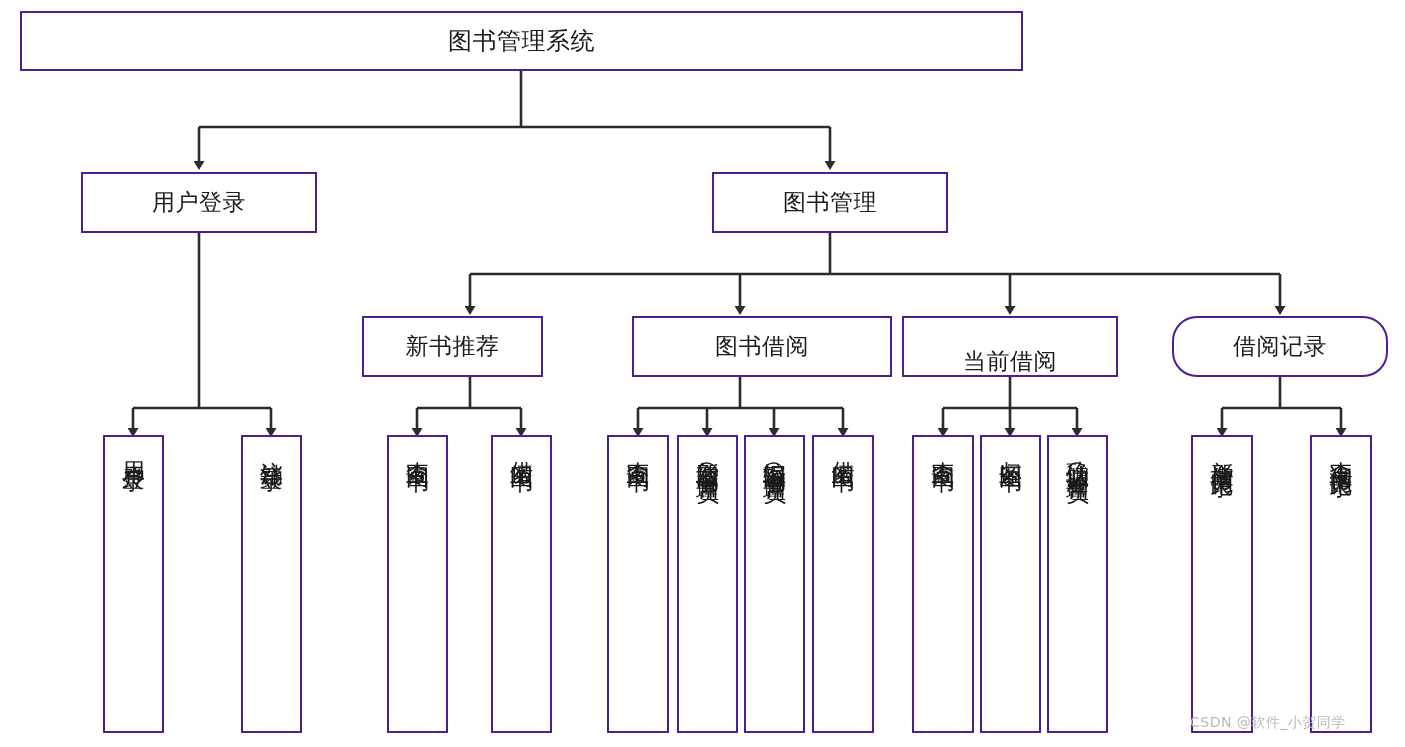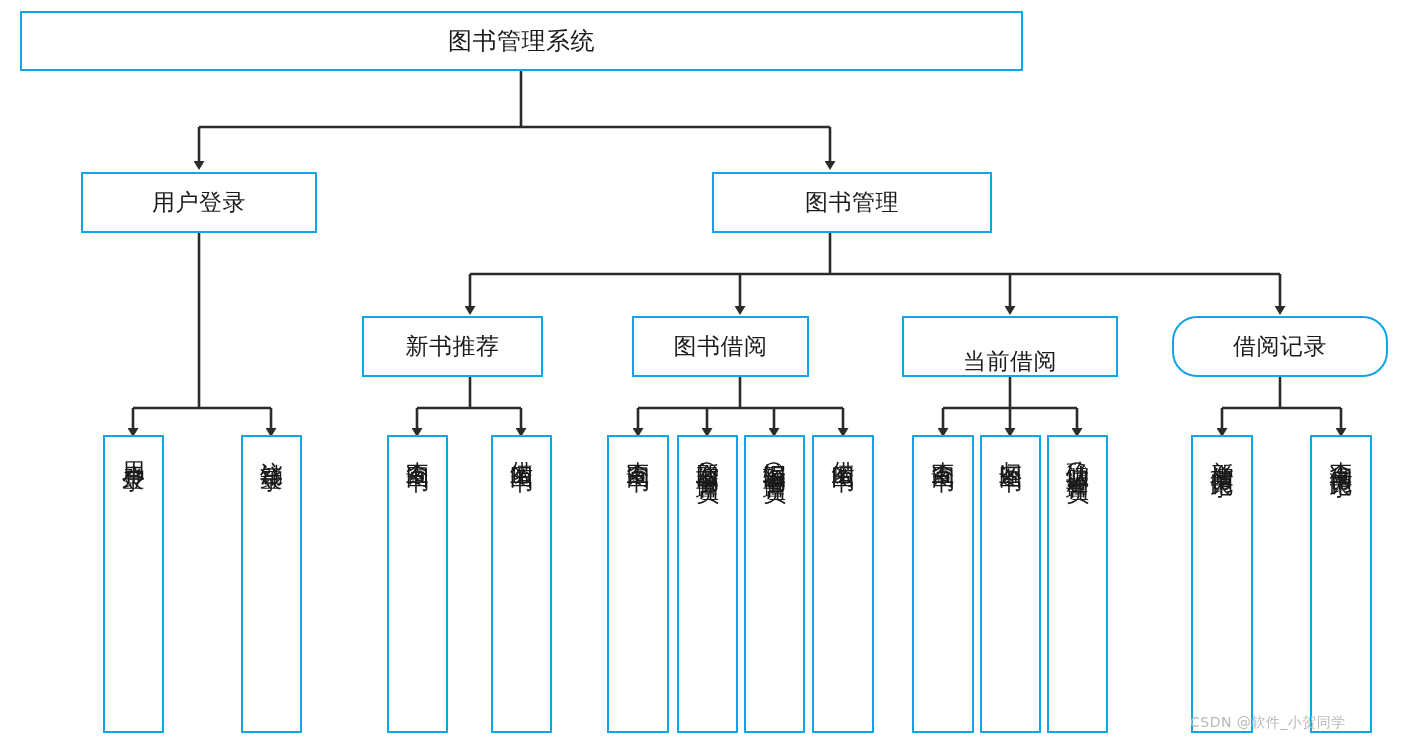--- a/index.html
+++ b/index.html
@@ -22,21 +22,21 @@
     left: 0;
     top: 0;
     width: 1405px;
     height: 747px;
     pointer-events: none;
   }
   .node {
     position: absolute;
     box-sizing: border-box;
     background: #ffffff;
-    border: 2px solid #0ea5e9;
+    border: 2px solid #4c1d95;
     display: flex;
     align-items: center;
     justify-content: center;
     color: #1a1a1a;
   }
   .node-label {
     text-align: center;
     line-height: 1.18;
     white-space: pre-line;
   }
@@ -123,28 +123,28 @@
     </g>
   </svg>
 
   <div class="node horiz root" style="left:20px; top:11px; width:1003px; height:60px;">
     <span class="node-label">图书管理系统</span>
   </div>
 
   <div class="node horiz" style="left:81px; top:172px; width:236px; height:61px;">
     <span class="node-label">用户登录</span>
   </div>
-  <div class="node horiz" style="left:712px; top:172px; width:280px; height:61px;">
+  <div class="node horiz" style="left:712px; top:172px; width:236px; height:61px;">
     <span class="node-label">图书管理</span>
   </div>
 
   <div class="node horiz" style="left:362px; top:316px; width:181px; height:61px;">
     <span class="node-label">新书推荐</span>
   </div>
-  <div class="node horiz" style="left:632px; top:316px; width:177px; height:61px;">
+  <div class="node horiz" style="left:632px; top:316px; width:260px; height:61px;">
     <span class="node-label">图书借阅</span>
   </div>
   <div class="node horiz" style="left:902px; top:316px; width:216px; height:61px;align-items:flex-end;">
     <span class="node-label">当前借阅</span>
   </div>
   <div class="node horiz" style="left:1172px; top:316px; width:216px; height:61px;border-radius:25px;">
     <span class="node-label">借阅记录</span>
   </div>
 
   <div class="node vert" style="left:103px; top:435px; width:61px; height:298px;">

